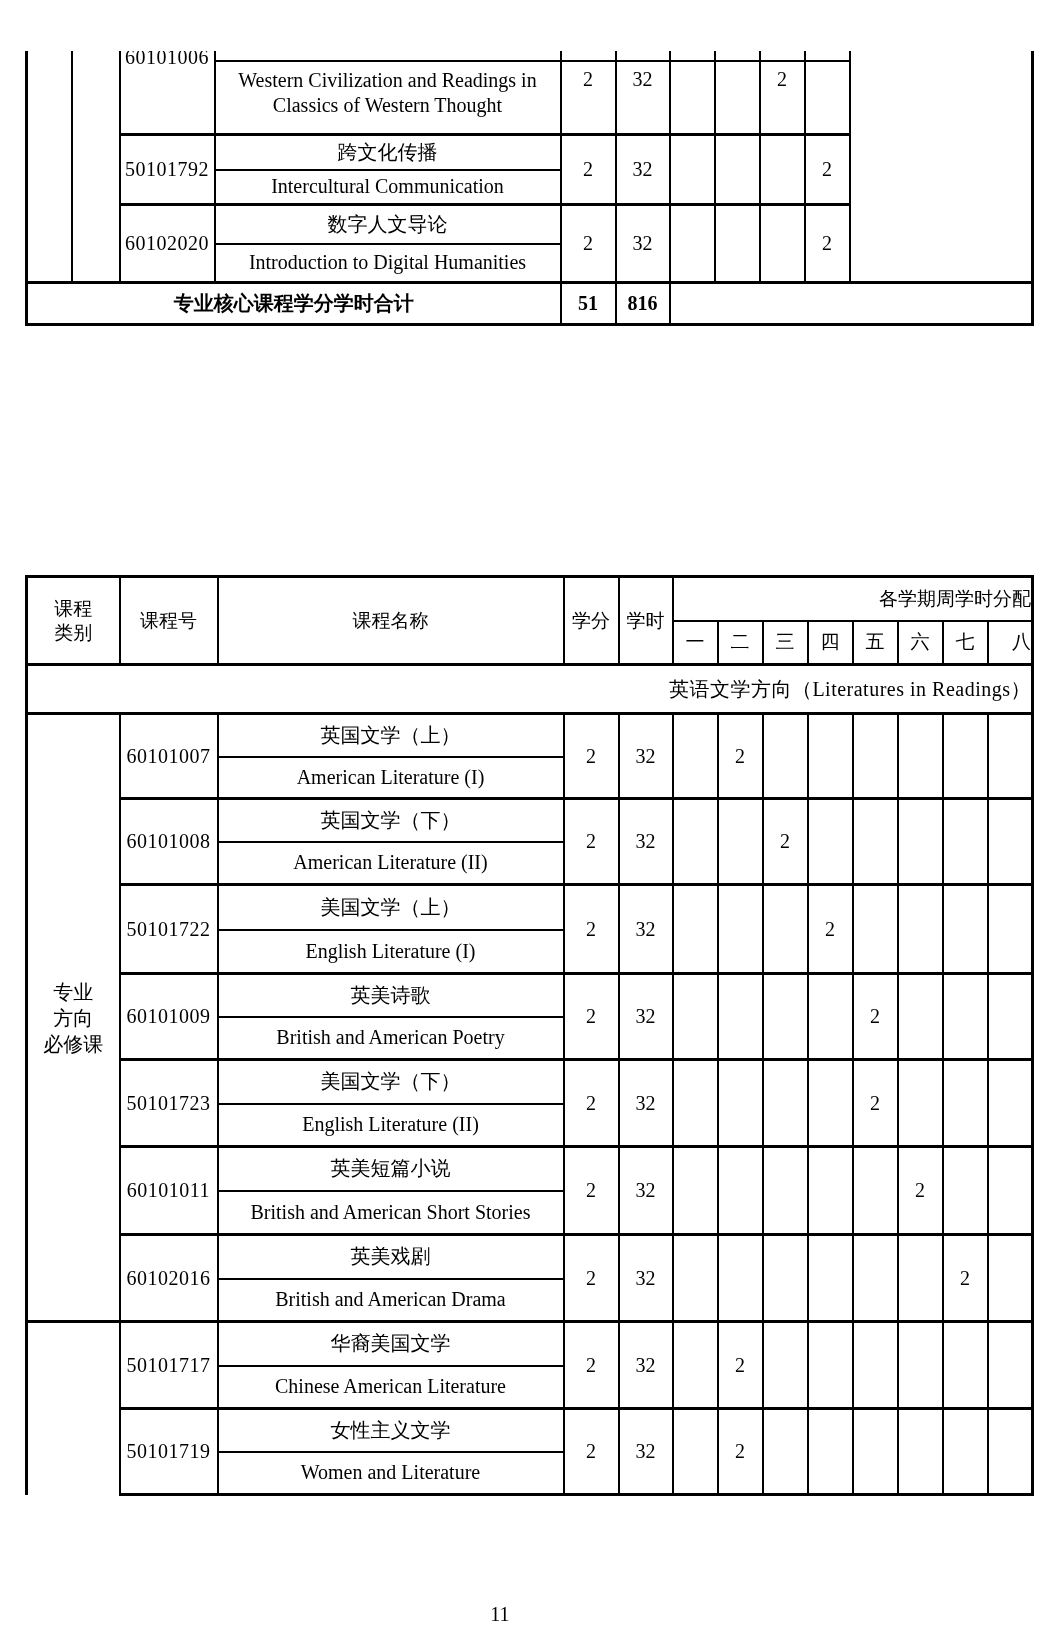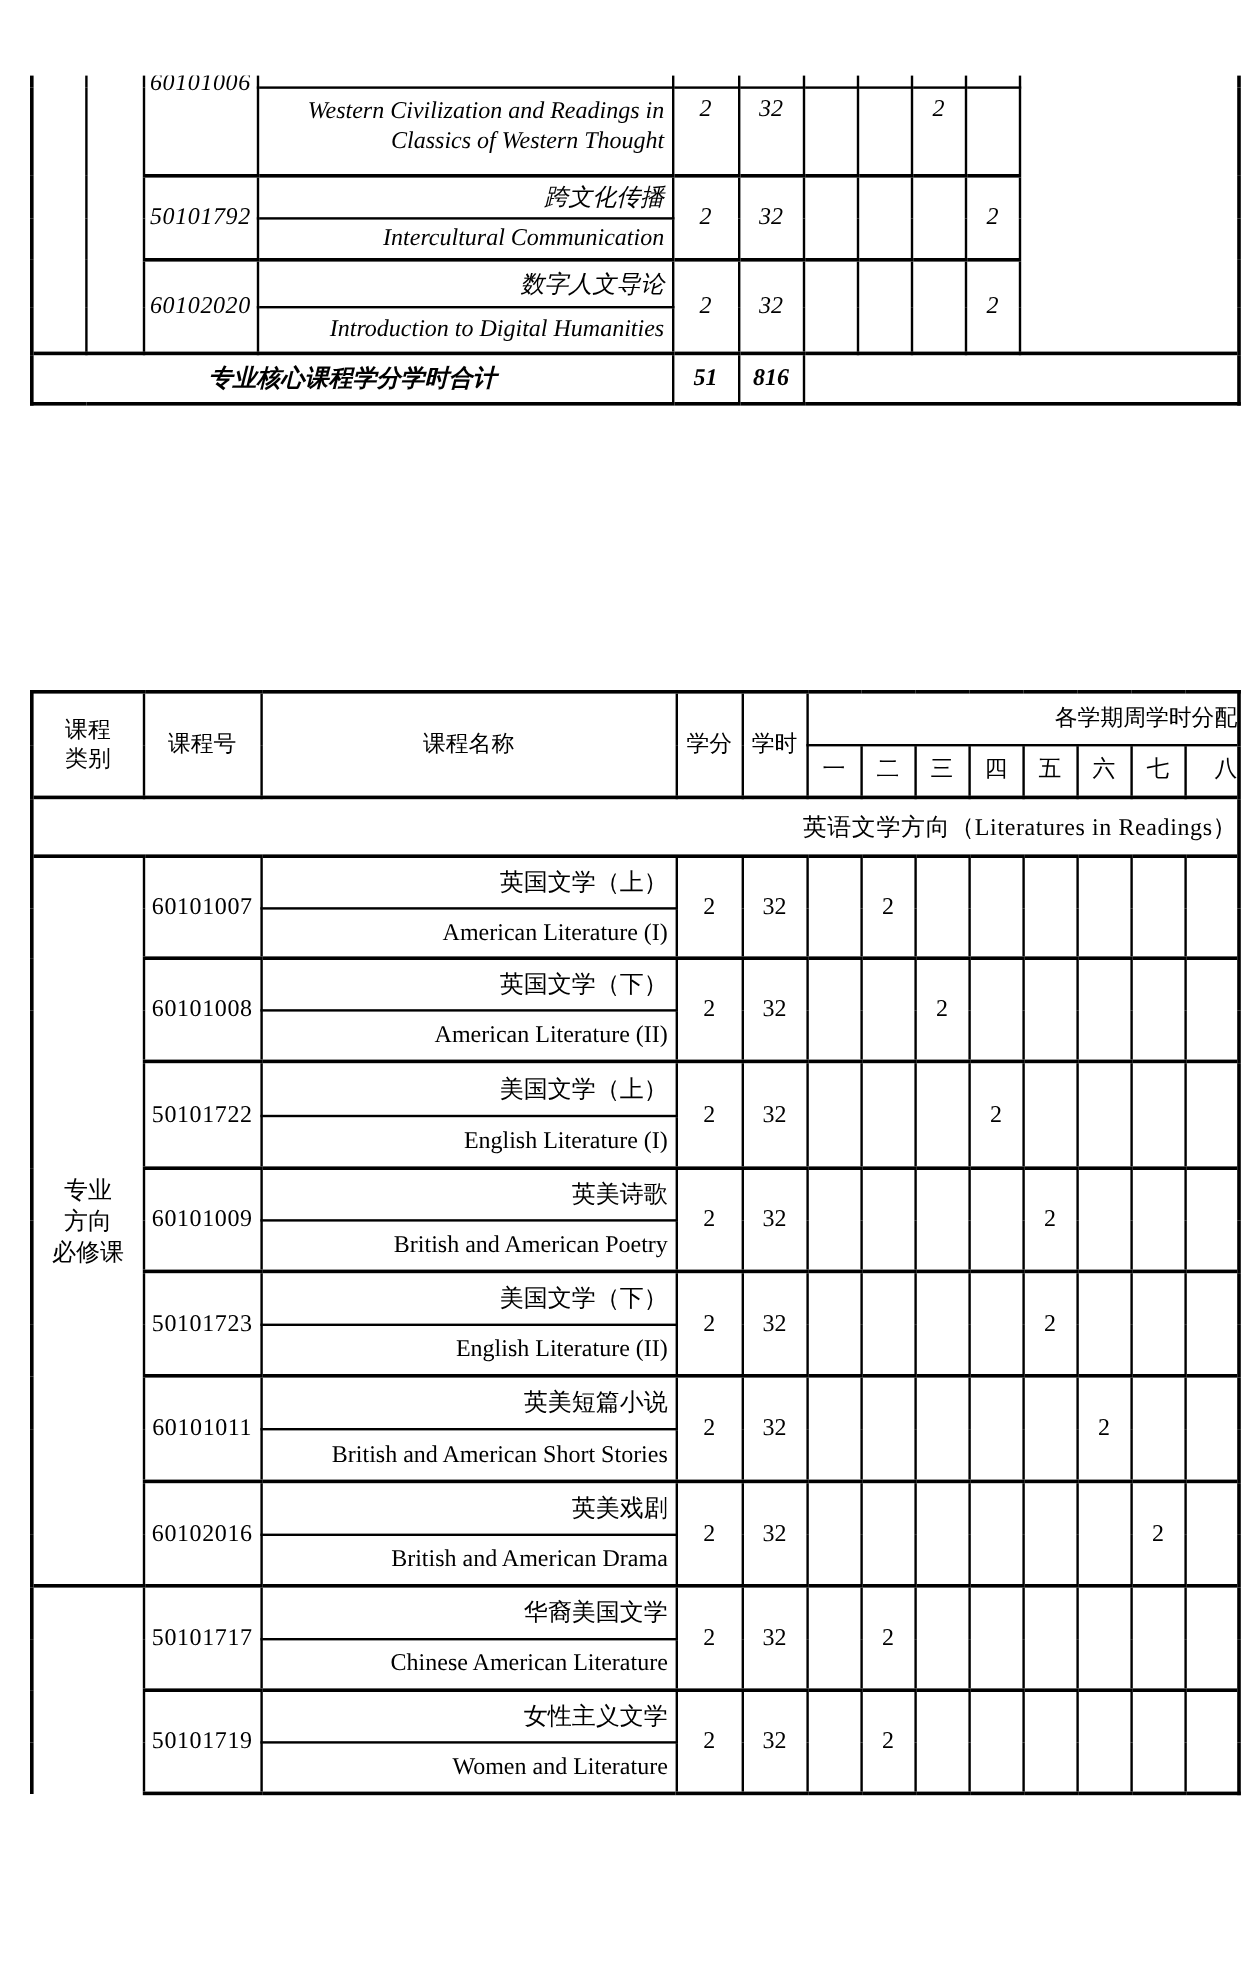--- a/index.html
+++ b/index.html
@@ -7,36 +7,36 @@
     position:relative; width:1050px; height:1650px; background:#fff;
     font-family:"Liberation Serif","DejaVu Serif",serif; color:#000;
   }
   table { border-collapse:collapse; table-layout:fixed; }
   td {
     border:2px solid #000; padding:0; overflow:hidden;
     font-size:20px; text-align:center; vertical-align:middle;
     word-break:break-all;
   }
   
-  #core-table  { position:absolute; left:25px; top:63px;  width:1006px;font-style:italic; }
+  #core-table  { position:absolute; left:25px; top:51px;  width:1006px; }
   #dir-table   { position:absolute; left:25px; top:575px; width:1006px;padding-left:32px; }
   .doc-title   {
     position:absolute; left:0; top:486px; width:1050px; text-align:center;
     font-size:27px; font-weight:bold; letter-spacing:0.5px;
   }
   .page-number { position:absolute; left:0; top:1603px; width:1000px; text-align:center; font-size:20px; }
   
   .bl3 { border-left:3px solid #000; }
   .br3 { border-right:3px solid #000;text-align:right; }
   .bb3 { border-bottom:3px solid #000;margin-top:44px; }
   .bt3 td { border-top:3px solid #000; }
   tr.r0 > td { border-top:none; height:9px; line-height:0; }
   .open-bottom { border-bottom:none; }
   
-  .name  { text-align:right; padding:2px 6px; }
+  .name  { text-align:center; padding:2px 6px; }
   .code  { letter-spacing:0.5px; }
   .topal { vertical-align:top; padding-top:6px; }
   .cat-cell { line-height:26px; }
   .notes {
     vertical-align:top; text-align:left; padding:0 5px;
     font-size:19px; line-height:29px;
   }
   .notes .clip  { overflow:hidden; }
   .notes .inner { margin-top:-18px; }
   .hdr   { font-size:19px; line-height:24px; }
@@ -343,13 +343,14 @@
       <td class="bb3" rowspan="2"></td>
       <td class="bb3" rowspan="2"></td>
       <td class="br3 bb3" rowspan="2"></td>
     </tr>
     <tr style="height:43px">
           <td class="name bb3">Women and Literature</td>
         </tr>
   </tbody>
     </table>
 
+  <div class="page-number">11</div>
 </div>
 
 </body></html>

